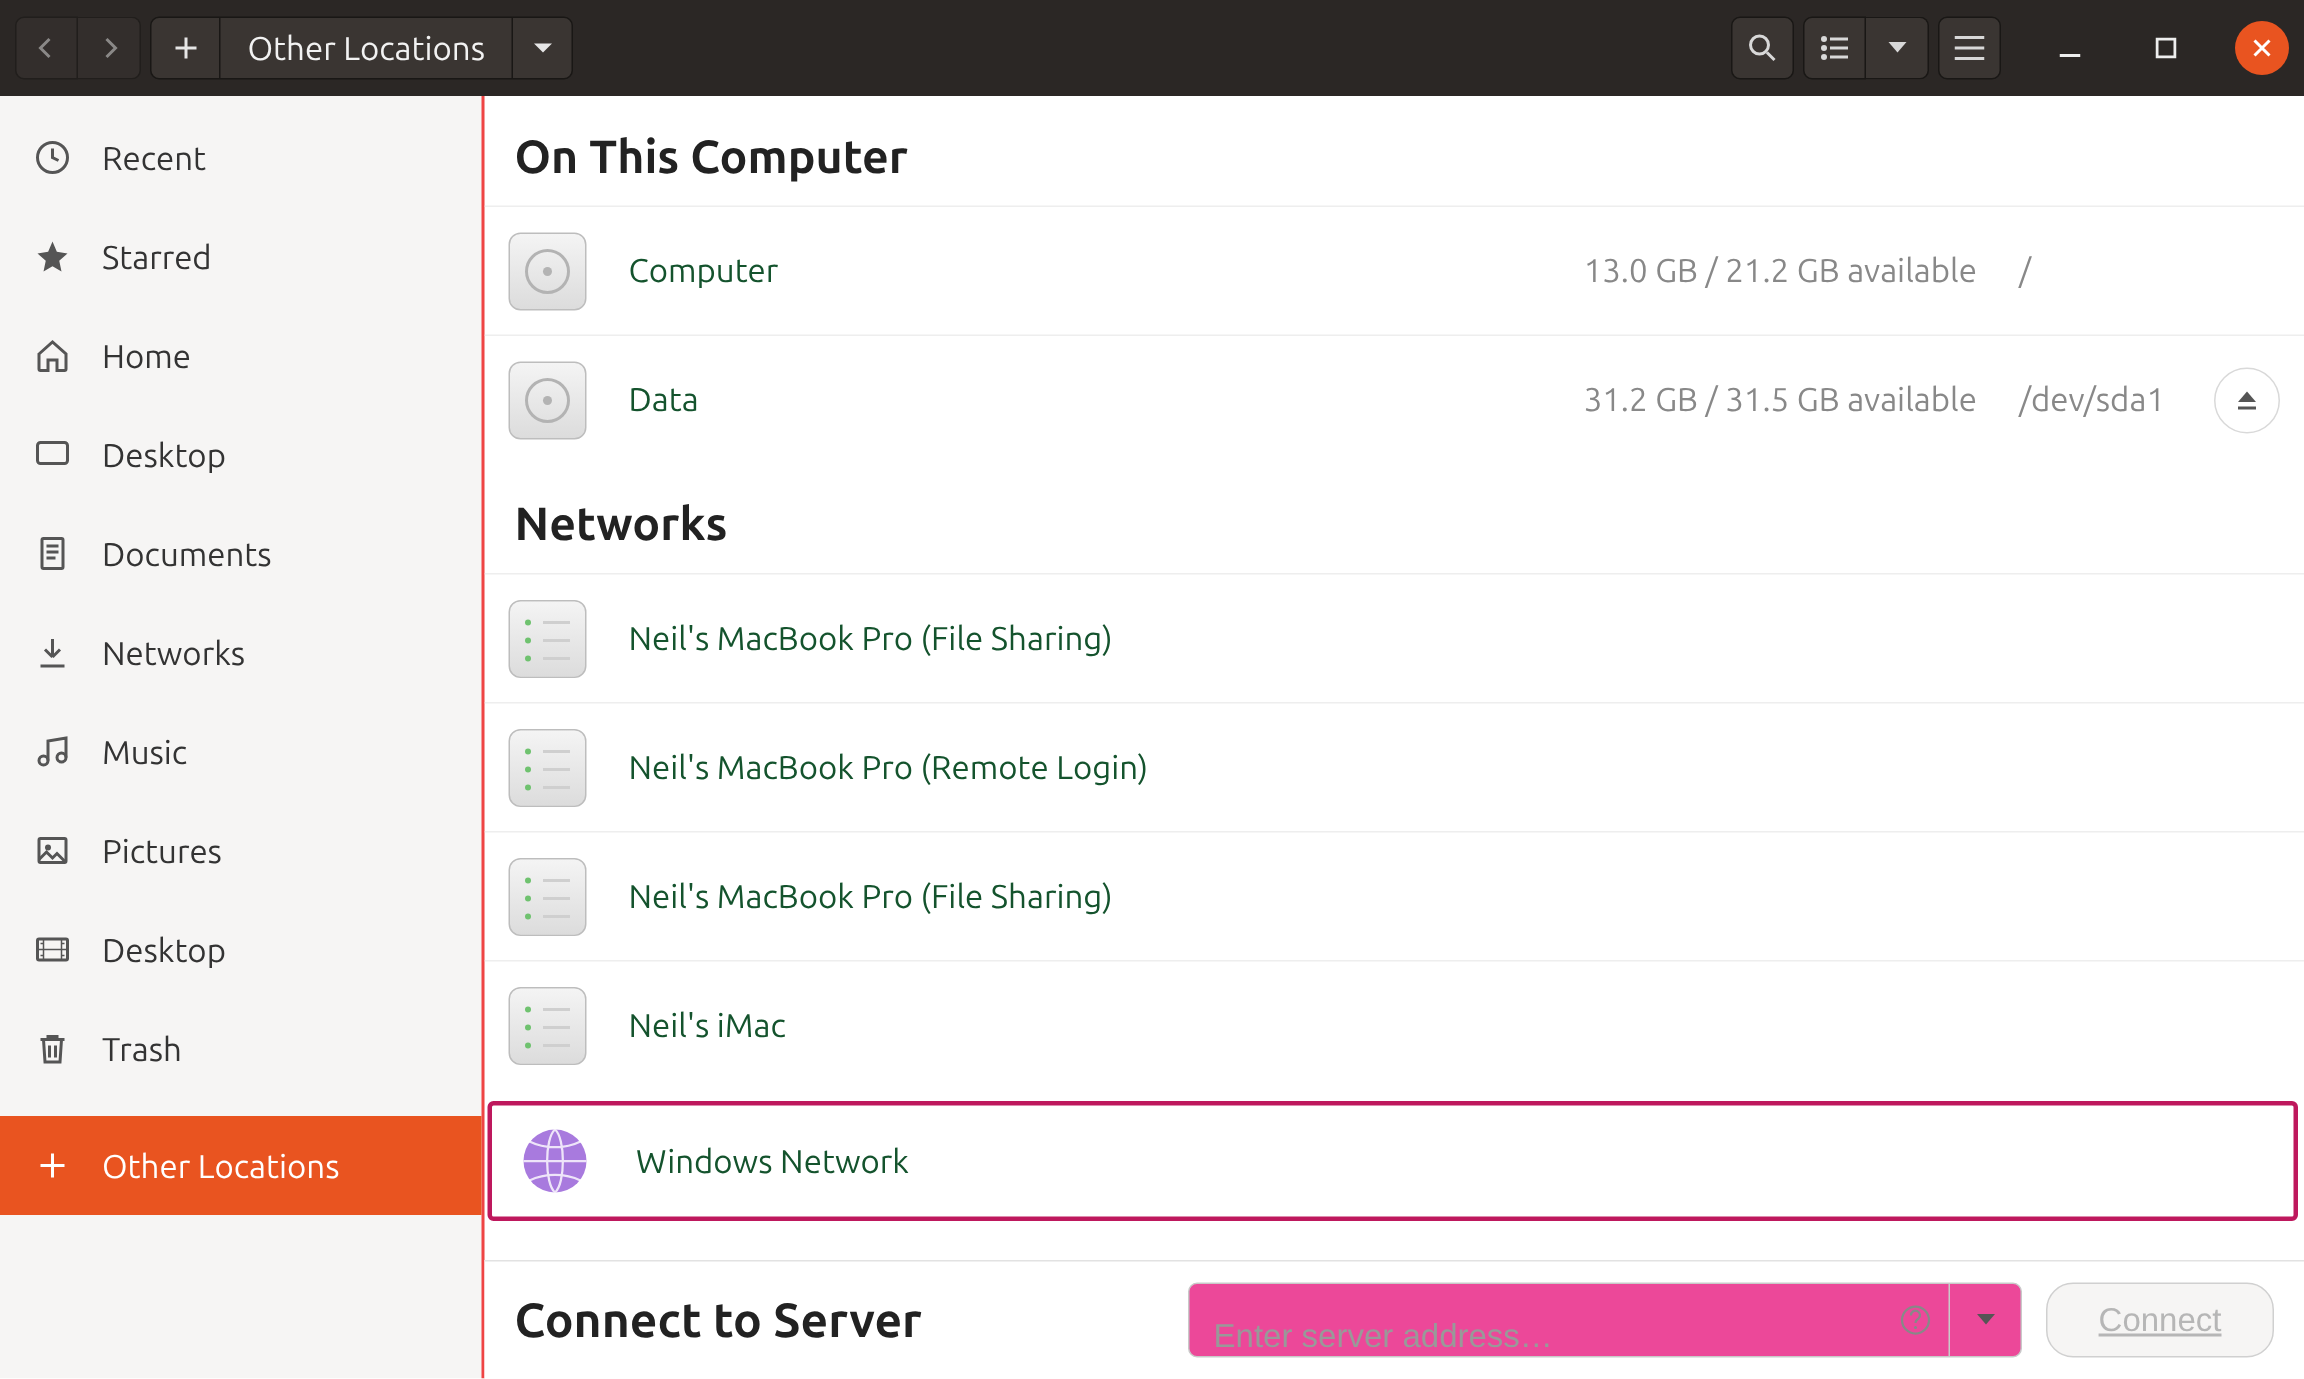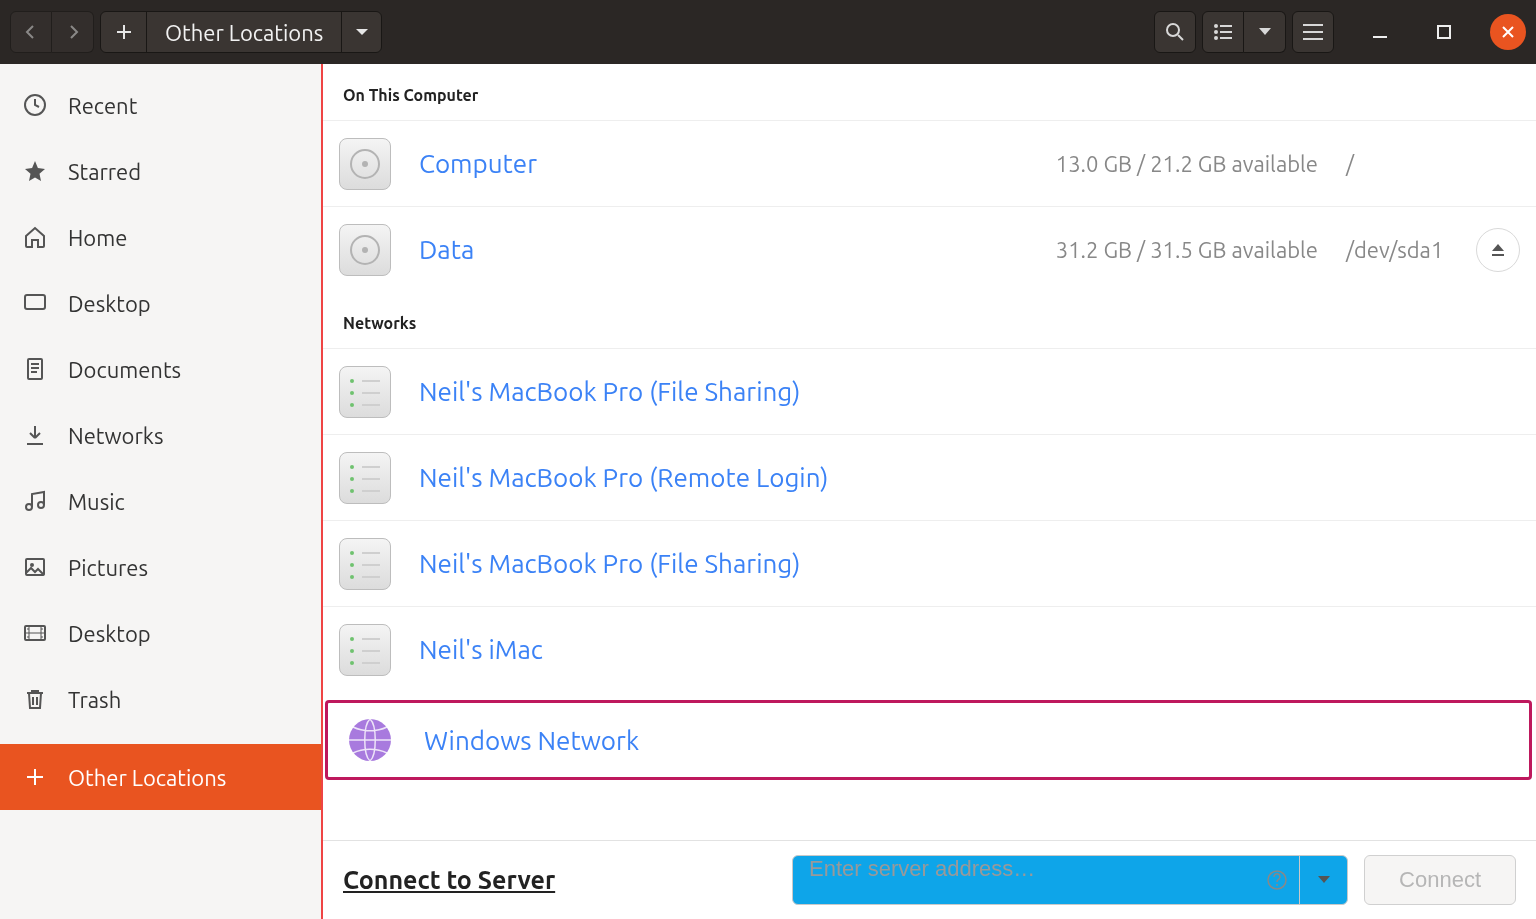--- a/index.html
+++ b/index.html
@@ -87,21 +87,21 @@
   cursor: pointer;
 }
 .side-item .icon-slot { width: 26px; display:flex; justify-content:center; color:#555;}
 .side-item.active {
   background: #e95420; color: #fff;
 }
 .side-item.active .icon-slot { color: #fff; }
 .content { flex: 1; display: flex; flex-direction: column; min-width: 0; }
 .scroll-area { flex: 1; overflow: auto; }
 .section-title {
-  font-weight: 700; font-size: 16px; color: #222;
+  font-weight: 700; font-size: 31px; color: #222;
   padding: 22px 20px 16px;
 }
 .disk-row, .net-row {
   display: flex; align-items: center;
   padding: 0 16px; height: 86px;
   border-top: 1px solid #eee;
   cursor: pointer;
 }
 .disk-row:first-of-type, .net-row:first-of-type { border-top: 1px solid #e5e5e5; }
 .disk-icon, .net-icon {
@@ -116,21 +116,21 @@
 .net-icon { position: relative; }
 .net-icon .dot { position:absolute; width:4px; height:4px; border-radius:50%; background:#6fc26f; left:10px; }
 .net-icon .dot:nth-child(1){top:12px;} .net-icon .dot:nth-child(2){top:24px;} .net-icon .dot:nth-child(3){top:36px;}
 .net-icon .line { position:absolute; height:2px; background:#cfcfcf; left:22px; right:10px;}
 .net-icon .line:nth-child(4){top:13px;} .net-icon .line:nth-child(5){top:25px;} .net-icon .line:nth-child(6){top:37px;}
 .globe-icon {
   width: 52px; height: 52px; margin-right: 28px;
   display:flex; align-items:center; justify-content:center;
   flex-shrink:0;
 }
-.row-name { font-size: 26px; color: #3b82f6; flex: 0 0 auto; }
+.row-name { font-size: 22px; color: #14532d; flex: 0 0 auto; }
 .row-spacer { flex: 1; }
 .row-meta { font-size: 22px; color: #888; margin-right: 28px; white-space: nowrap;}
 .row-mount { font-size: 22px; color: #888; width: 130px; }
 .eject-btn {
   width: 44px; height: 44px; border-radius: 50%;
   border: 1px solid #d9d9d9; background: #fff;
   display:flex; align-items:center; justify-content:center;
   cursor: pointer; color: #555; flex-shrink:0;
 }
 .highlighted {
@@ -138,46 +138,46 @@
   border-radius: 4px;
   margin: 8px 4px 2px 2px;
   height: 80px;
 }
 .footer {
   border-top: 1px solid #e2e2e2;
   padding: 14px 20px;
   display: flex; align-items: center; gap: 16px;
   background: #fff;
 }
-.footer .lbl { font-weight: 700; font-size: 25px; color: #222; text-decoration: underline; }
+.footer .lbl { font-weight: 700; font-size: 32px; color: #222; }
 .server-wrap {
   flex: 1; height: 50px;
   border: 1px solid #c9c9c9; border-radius: 6px;
-  display: flex; align-items: flex-start; overflow: hidden; background: #0ea5e9;
+  display: flex; align-items: flex-end; overflow: hidden; background: #ec4899;
 }
 .server-wrap input {
   flex: 1; border: none; outline: none;
   font-size: 22px; padding: 0 16px; color: #333;
   background: transparent;
 }
 .server-wrap input::placeholder { color: #999; }
 .server-wrap .qmark {
   width: 44px; height: 100%;
   display:flex; align-items:center; justify-content:center;
   border-left: none; color: #888;
 }
 .server-wrap .drop {
   width: 48px; height: 100%;
   border-left: 1px solid #c9c9c9;
   display:flex; align-items:center; justify-content:center; color:#555;
 }
 .connect-btn {
   height: 50px; padding: 0 34px;
-  border: 1px solid #d0d0d0; border-radius: 6px;
-  background: #f6f5f4; color: #b6b6b6; font-size: 22px;
+  border: 1px solid #d0d0d0; border-radius: 18px;
+  background: #f6f5f4; color: #b6b6b6; font-size: 22px; text-decoration: underline;
 }
 svg { display: block; }
 </style>
 </head>
 <body>
 
 <div class="headerbar">
   <div class="hb-group">
     <div class="hb-btn disabled">
       <svg width="16" height="16" viewBox="0 0 16 16">

